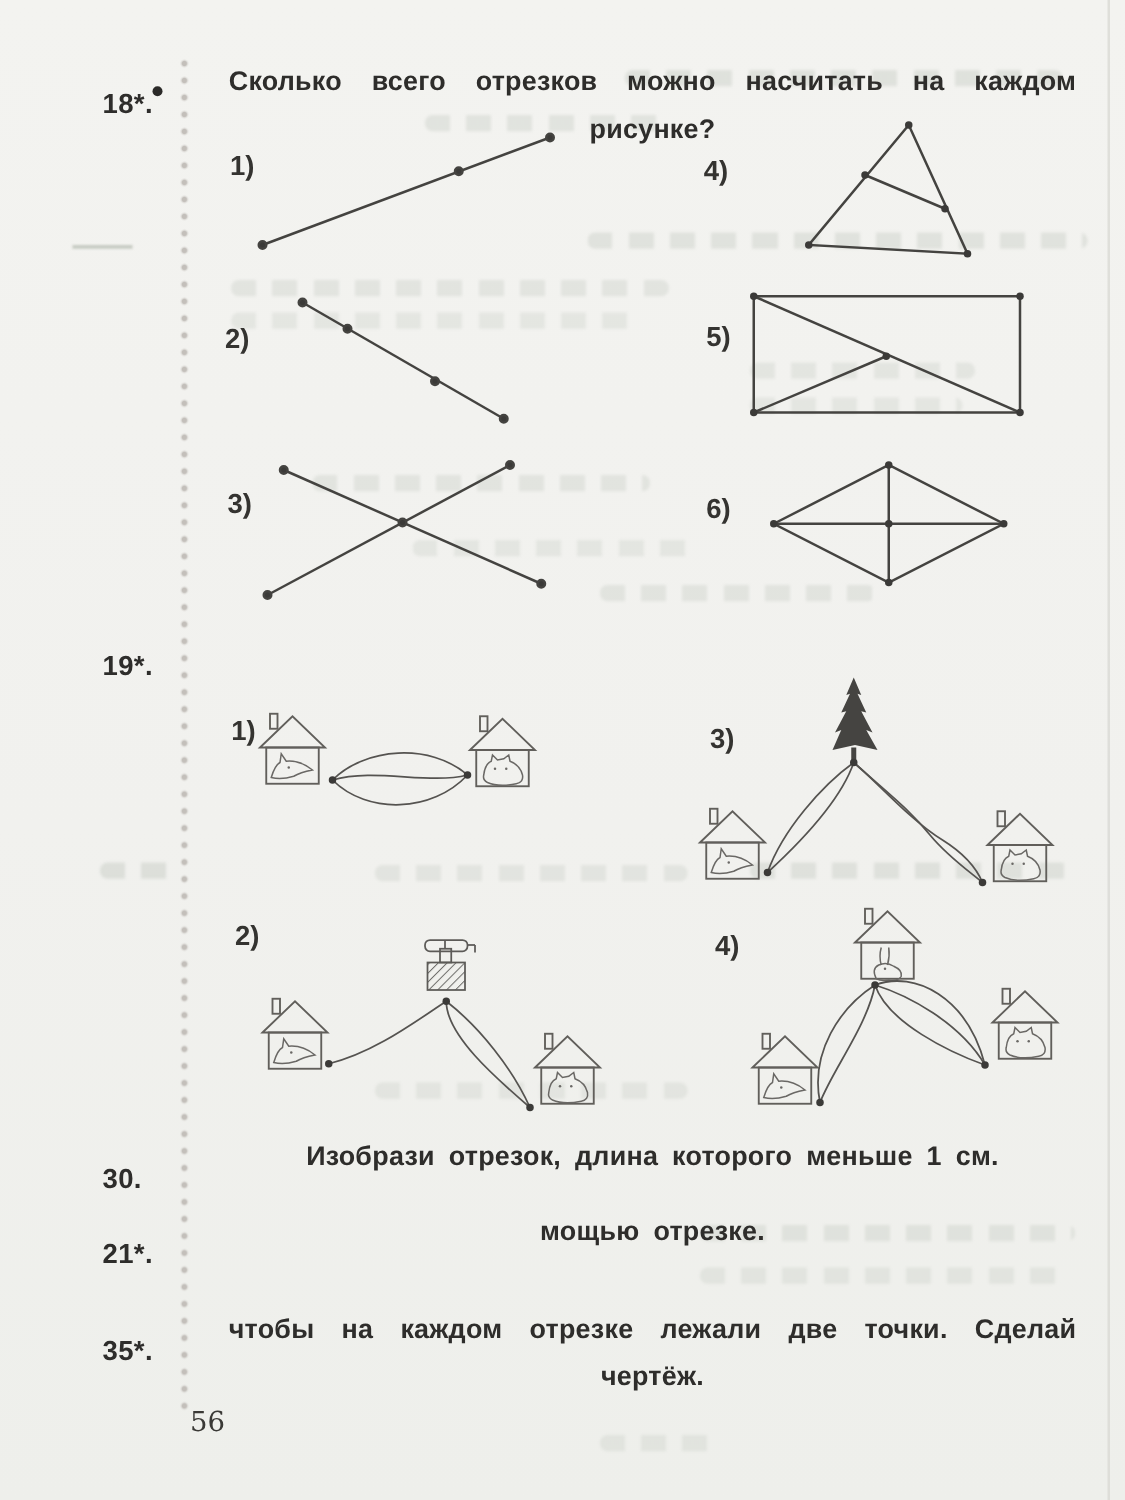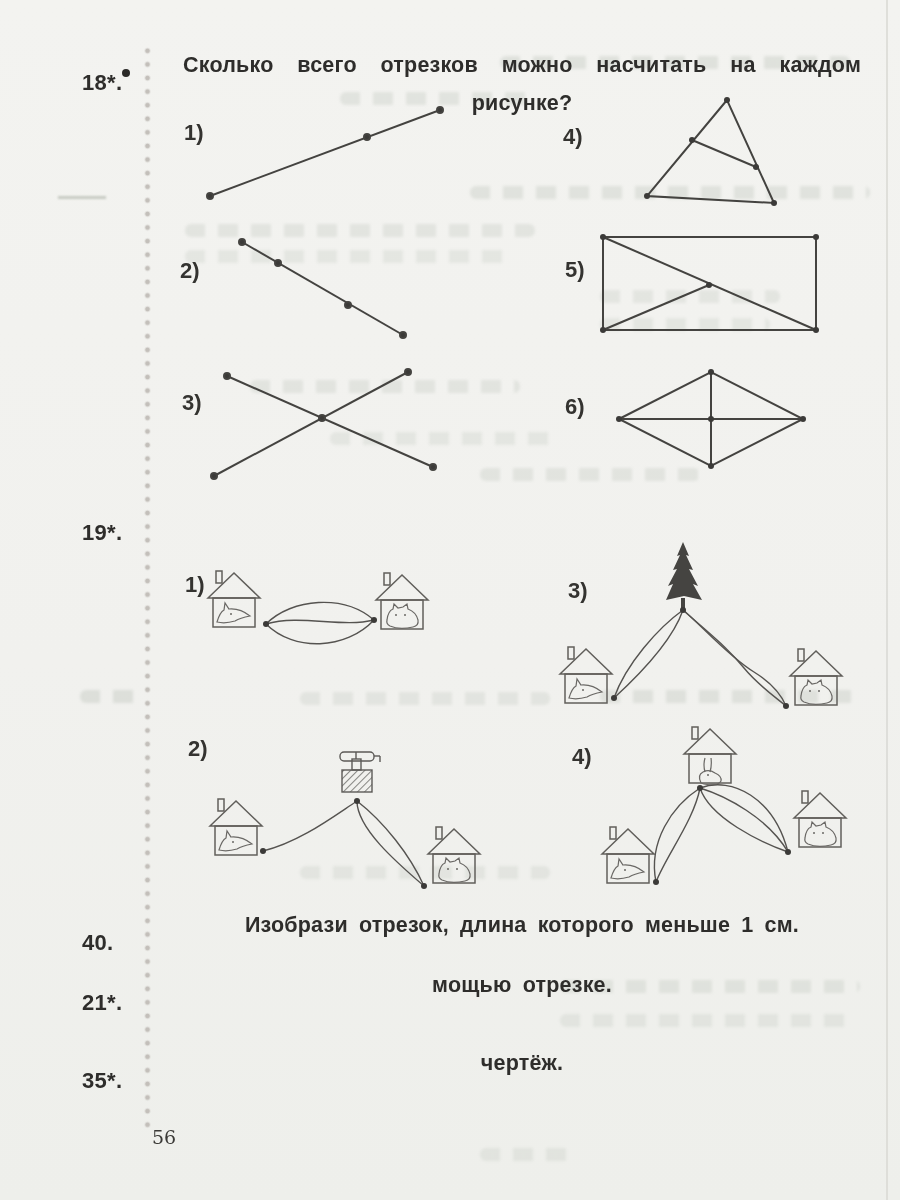--- a/index.html
+++ b/index.html
@@ -17,21 +17,21 @@
   .edge{position:absolute;left:886px;top:0;width:2px;height:1200px;background:#d9dad4;opacity:.8;}
   .bleed{position:absolute;height:13px;border-radius:6px;filter:blur(1.4px);
     background:repeating-linear-gradient(90deg,rgba(158,168,156,.55) 0 20px,rgba(158,168,156,0) 20px 33px);}
   .bleed-line{position:absolute;height:3px;background:#c7cbc3;filter:blur(1px);}
   .ex{position:absolute;left:0;width:900px;}
   .num{position:absolute;left:82px;top:0;width:70px;font-size:22px;font-weight:bold;letter-spacing:.3px;margin-top:24px;}
   .txt{position:absolute;left:183px;top:0;width:678px;font-size:21.5px;font-weight:600;line-height:38px;letter-spacing:.2px;word-spacing:5px;}
   .line{text-align:center;}
   .line.j{text-align:justify;text-align-last:justify;}
   .flabel{position:absolute;font-size:22px;font-weight:600;color:#343330;}
-  .pagenum{position:absolute;left:152px;top:1126px;font-size:19px;font-family:"DejaVu Serif",serif;color:#3a3936;}
+  .pagenum{position:absolute;left:152px;top:1126px;font-size:22px;font-family:"DejaVu Serif",serif;color:#3a3936;}
   svg.art{position:absolute;left:0;top:0;pointer-events:none;}
 </style>
 </head>
 <body>
 
 <div class="page">
 
   <div class="binding"></div>
   <div class="reg-dot"></div>
   <div class="edge"></div>
@@ -267,36 +267,37 @@
     </div>
   </div>
 
   <div class="ex" style="top:496px">
     <div class="num">19*.</div>
     <div class="txt">
     </div>
   </div>
 
   <div class="ex" style="top:906px">
-    <div class="num">40.</div>
+    <div class="num">30.</div>
     <div class="txt">
       <div class="line">Изобрази отрезок, длина которого меньше 1 см.</div>
     </div>
   </div>
 
   <div class="ex" style="top:966px">
     <div class="num">21*.</div>
     <div class="txt">
       <div class="line">мощью отрезке.</div>
     </div>
   </div>
 
   <div class="ex" style="top:1044px">
     <div class="num">35*.</div>
     <div class="txt">
+      <div class="line j">чтобы на каждом отрезке лежали две точки. Сделай</div>
       <div class="line">чертёж.</div>
     </div>
   </div>
 
   <div class="flabel" style="left:184px;top:120px">1)</div>
   <div class="flabel" style="left:180px;top:258px">2)</div>
   <div class="flabel" style="left:182px;top:390px">3)</div>
   <div class="flabel" style="left:563px;top:124px">4)</div>
   <div class="flabel" style="left:565px;top:257px">5)</div>
   <div class="flabel" style="left:565px;top:394px">6)</div>

